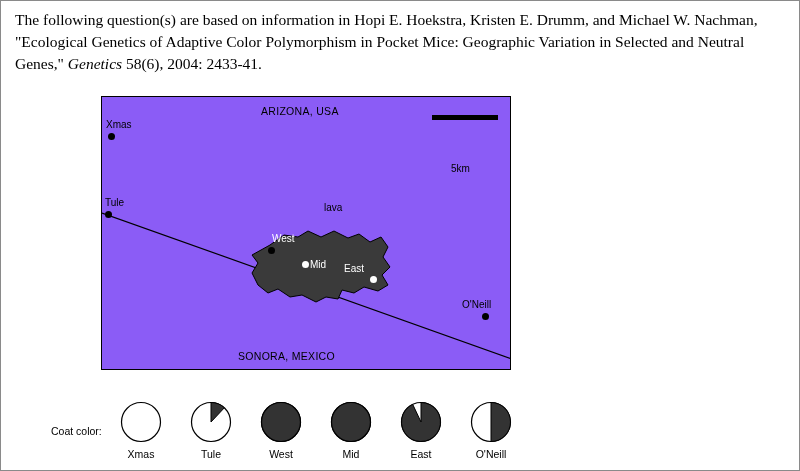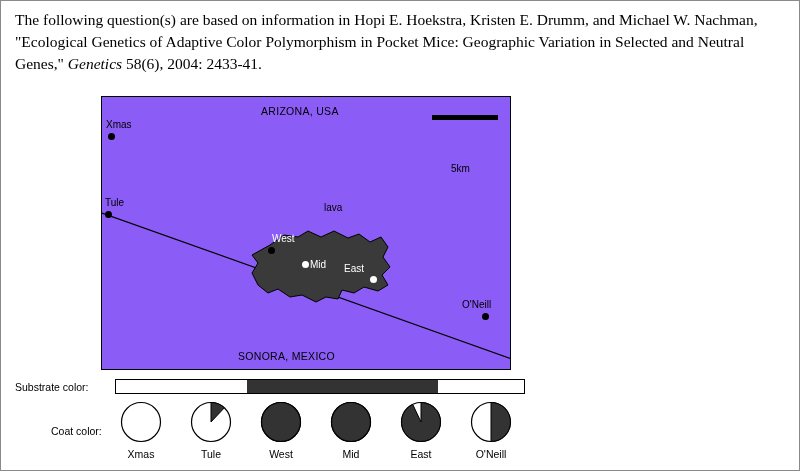--- a/index.html
+++ b/index.html
@@ -199,28 +199,20 @@
 
       <div class="dot white" style="left:268px; top:179px;"></div>
       <div class="map-label white" style="left:242px; top:166px;">East</div>
 
       <div class="dot" style="left:380px; top:216px;"></div>
       <div class="map-label" style="left:360px; top:202px;">O'Neill</div>
 
     </div>
   </div>
 
-  <div class="substrate-row">
-    <div class="row-label">Substrate color:</div>
-    <div class="substrate-strip">
-      <div class="substrate-seg" id="sub-seg-0" style="width: 32%; background: rgb(255, 255, 255);"></div>
-      <div class="substrate-seg" id="sub-seg-1" style="width: 47%; background: rgb(51, 51, 51);"></div>
-      <div class="substrate-seg" id="sub-seg-2" style="width: 21%; background: rgb(255, 255, 255);"></div>
-    </div>
-  </div>
 
   <div class="coat-row">
     <div class="coat-label">Coat color:</div>
     <div class="pies" id="pies-container">
         <div class="pie-cell">
           <svg class="pie" viewBox="0 0 42 42">
             <circle cx="21" cy="21" r="19.5" fill="#ffffff" stroke="#000000" stroke-width="1.2"></circle>
           </svg>
           <div class="pie-name">Xmas</div>
         </div>

